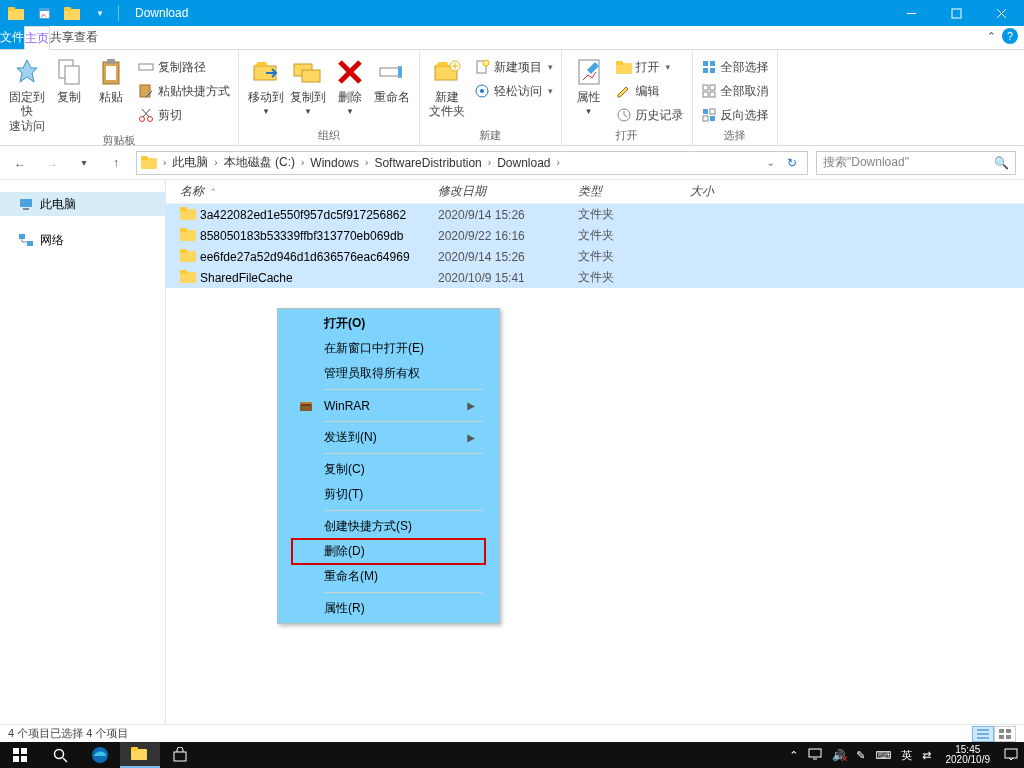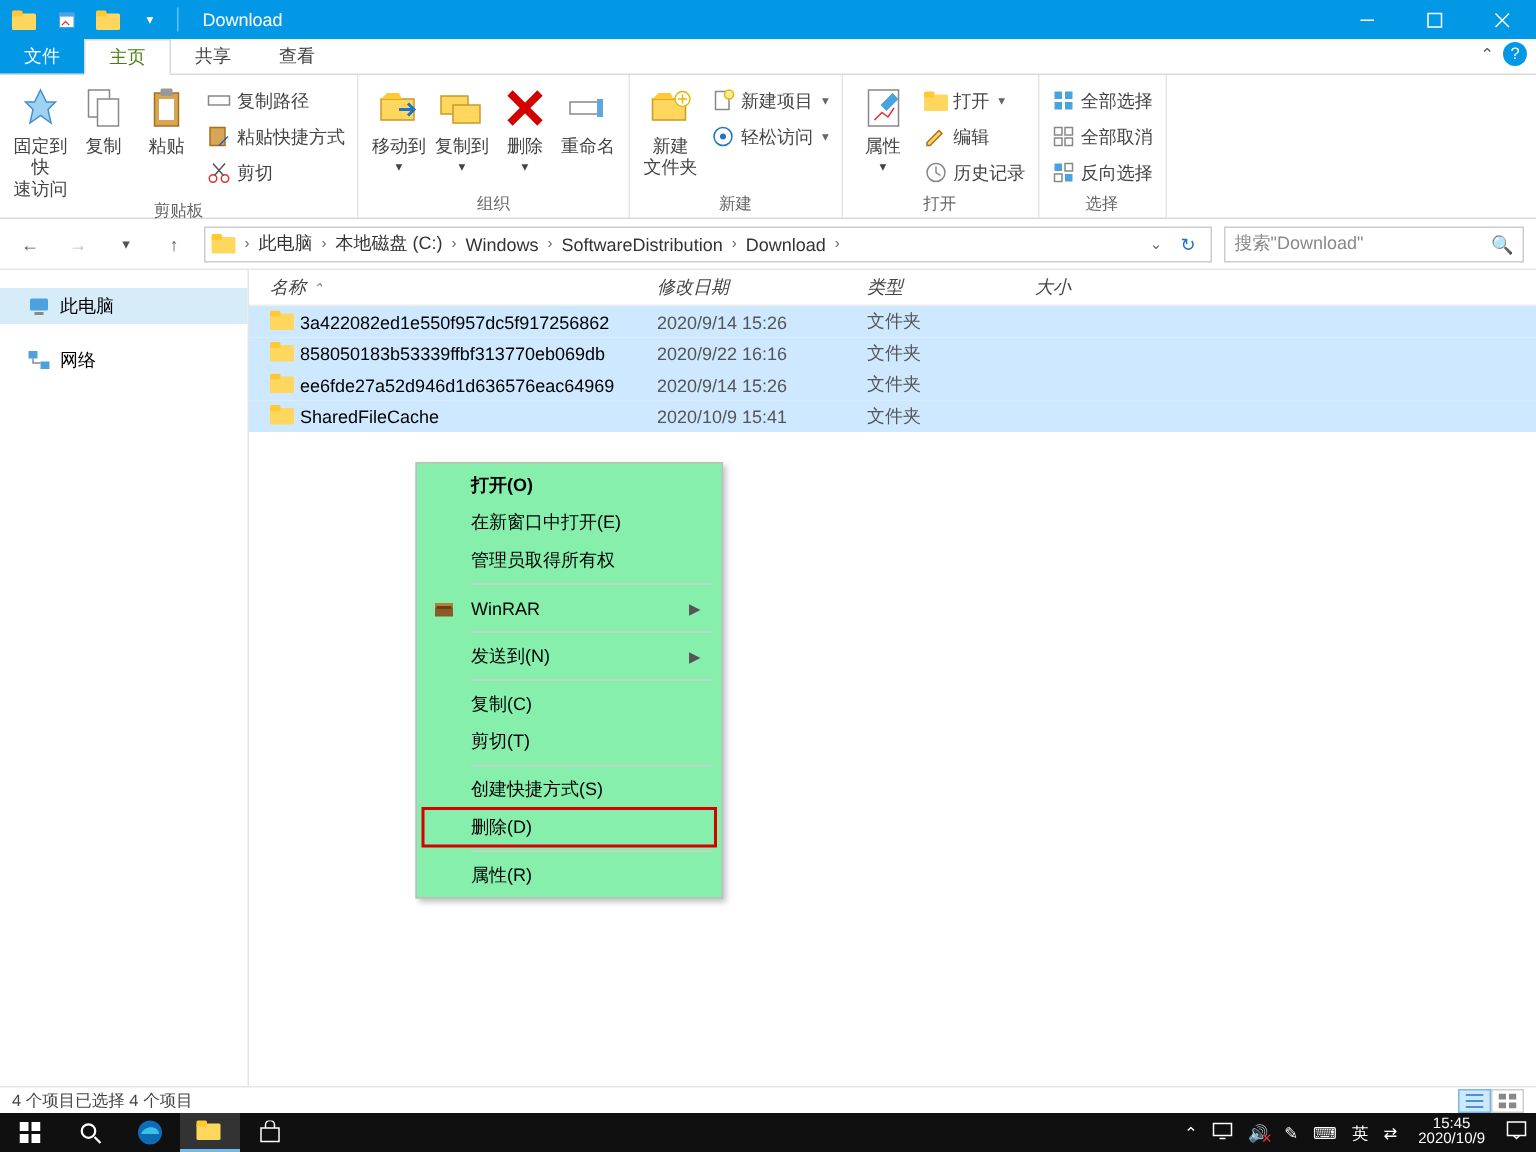--- a/index.html
+++ b/index.html
@@ -11,23 +11,23 @@
 .titlebar .qat-icon { width: 24px; height: 20px; display: flex; align-items: center; justify-content: center; }
 .titlebar .qat-icon svg { width: 13px; height: 13px; }
 .titlebar .qat-sep { width: 1px; height: 16px; background: rgba(255,255,255,.4); margin: 0 2px;}
 .titlebar .title { margin-left: 10px; }
 .titlebar .spacer { flex: 1; }
 .titlebar .winbtn { width: 45px; height: 26px; display: flex; align-items: center; justify-content: center; }
 .titlebar .winbtn svg { width: 11px; height: 11px; stroke: #fff; fill: none; stroke-width: 1; }
 
 
 .tabs { height: 24px; background: #fff; display: flex; align-items: stretch; font-size: 12px; border-bottom: 1px solid #d9d9d9; position: relative; }
-.tabs .tab { padding: 0 16px; display: flex; align-items: center; color: #444; }
+.tabs .tab { padding: 0 0; display: flex; align-items: center; color: #444; }
 .tabs .tab.file { background: #0398e6; color: #fff; }
-.tabs .tab.active { border: 1px solid #d9d9d9; border-bottom: 1px solid #fff; background: #fff; color: #4d7c0f; margin-bottom:-1px; }
+.tabs .tab.active { border: 1px solid #d9d9d9; border-bottom: 1px solid #fff; background: #fff; color: #8b5cf6; margin-bottom:-1px; }
 .tabs .rightbtns { position: absolute; right: 6px; top: 2px; display: flex; gap: 6px; align-items: center;}
 .tabs .rightbtns .help { width:16px;height:16px;border-radius:50%;background:#0398e6;color:#fff;font-size:11px;display:flex;align-items:center;justify-content:center;}
 .tabs .rightbtns .coll { font-size:11px; color:#555;}
 
 
 .ribbon { height: 96px; background: #fff; border-bottom: 1px solid #d9d9d9; display: flex; font-size: 12px; color: #444; }
 .group { border-right: 1px solid #e5e5e5; padding: 4px 6px 0 6px; display:flex; flex-direction:column; }
 .group-body { flex:1; display:flex; align-items:flex-start; }
 .group-label { text-align:center; font-size:11px; color:#666; padding-bottom:2px; }
 .bigbtn { width: 42px; display:flex; flex-direction:column; align-items:center; gap:2px; padding-top:2px; line-height:1.2; text-align:center;}
@@ -60,21 +60,21 @@
 .col-name{width:258px;} .col-date{width:140px;} .col-type{width:112px;} .col-size{width:80px;}
 .list-header .sort { font-size:9px; color:#888; margin-left:4px;}
 .row { display:flex; height:21px; align-items:center; padding-left:8px; background:#cde8ff;}
 .row .cell { padding:0 6px; white-space:nowrap; overflow:hidden; text-overflow:ellipsis;}
 .row .fico { width:16px;height:16px; margin-right:4px; flex-shrink:0;}
 .row .cn { width:258px; display:flex; align-items:center;}
 .row .cd { width:140px; color:#555;}
 .row .ct { width:112px; color:#555;}
 
 
-.ctx { position:absolute; left:277px; top:308px; width:205px; background:#86efac; border:1px solid #bdbdbd; box-shadow:2px 2px 4px rgba(0,0,0,.25); font-size:12px; padding:2px 4px;}
+.ctx { position:absolute; left:277px; top:308px; width:223px; background:#7dd3fc; border:1px solid #bdbdbd; box-shadow:2px 2px 4px rgba(0,0,0,.25); font-size:12px; padding:2px 14px;}
 .ctx .mi { height:25px; display:flex; align-items:center; padding:0 10px 0 32px; position:relative; color:#000;}
 .ctx .mi .mico { position:absolute; left:6px; width:16px;height:16px;}
 .ctx .mi .arrow { margin-left:auto; font-size:10px; color:#555;}
 .ctx .sep { height:1px; background:#d0d0d0; margin:3px 2px 3px 32px;}
 .ctx .mi.hl { outline:2px solid #d60000; outline-offset:-1px; }
 .ctx .mi b { font-weight:bold;}
 
 
 .status { position:absolute; left:0; right:0; bottom:26px; height:18px; border-top:1px solid #e5e5e5; font-size:11px; color:#444; display:flex; align-items:center; padding:0 8px; gap:0;}
 .status .viewbtns { margin-left:auto; display:flex;}
@@ -500,20 +500,21 @@
   <div class="mi">
       <span>发送到(N)</span>
       <span class="arrow">▶</span>
     </div>
   <div class="sep"></div>
   <div class="mi">复制(C)</div>
   <div class="mi">剪切(T)</div>
   <div class="sep"></div>
   <div class="mi">创建快捷方式(S)</div>
   <div class="mi hl">删除(D)</div>
+  <div class="mi">重命名(M)</div>
   <div class="sep"></div>
   <div class="mi">属性(R)</div>
 </div>
 
 <div class="status">
   <span>4 个项目</span>
   <span>已选择 4 个项目</span>
   <div class="viewbtns">
     <div class="vb active">
         <svg width="12" height="10" viewBox="0 0 12 10">

